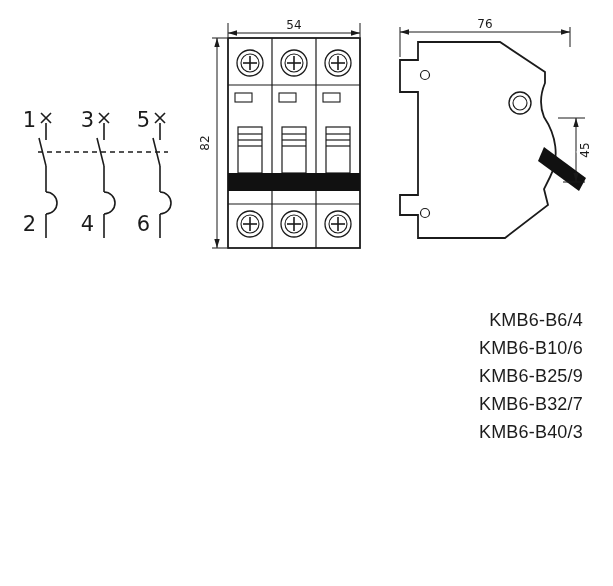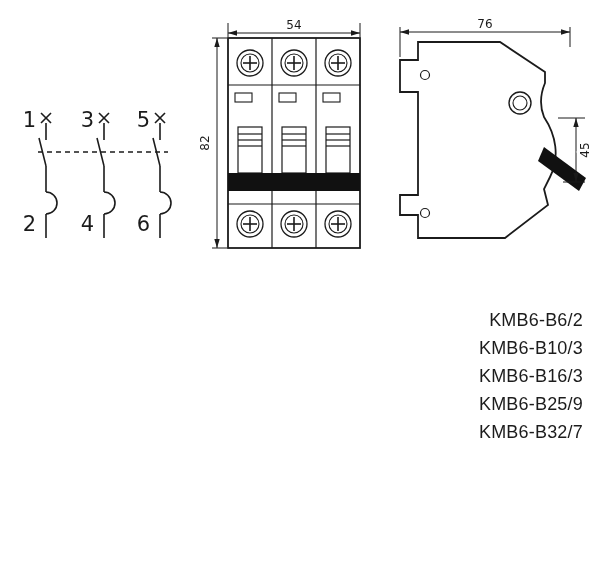--- a/index.html
+++ b/index.html
@@ -171,20 +171,20 @@
       <line x1="165" y1="103" x2="192" y2="103" stroke="#1b1b1b" stroke-width="1"></line>
       <line x1="170" y1="167" x2="192" y2="167" stroke="#1b1b1b" stroke-width="1"></line>
       <line x1="183" y1="103" x2="183" y2="167" stroke="#1b1b1b" stroke-width="1"></line>
       <polygon points="183,103 180.3,112 185.7,112" fill="#1b1b1b"></polygon>
       <polygon points="183,167 180.3,158 185.7,158" fill="#1b1b1b"></polygon>
       <text class="dim-text" transform="translate(196,135) rotate(-90)" text-anchor="middle" style="paint-order:stroke;stroke:#fff;stroke-width:3">45</text>
     </g>
   </svg>
 
   <div id="model-list">
-    <div class="model-line">KMB6-B6/2</div>
-    <div class="model-line">KMB6-B10/3</div>
-    <div class="model-line">KMB6-B16/3</div>
+    <div class="model-line">KMB6-B6/4</div>
+    <div class="model-line">KMB6-B10/6</div>
     <div class="model-line">KMB6-B25/9</div>
     <div class="model-line">KMB6-B32/7</div>
+    <div class="model-line">KMB6-B40/3</div>
   </div>
 
 </div>
 
 </body></html>

